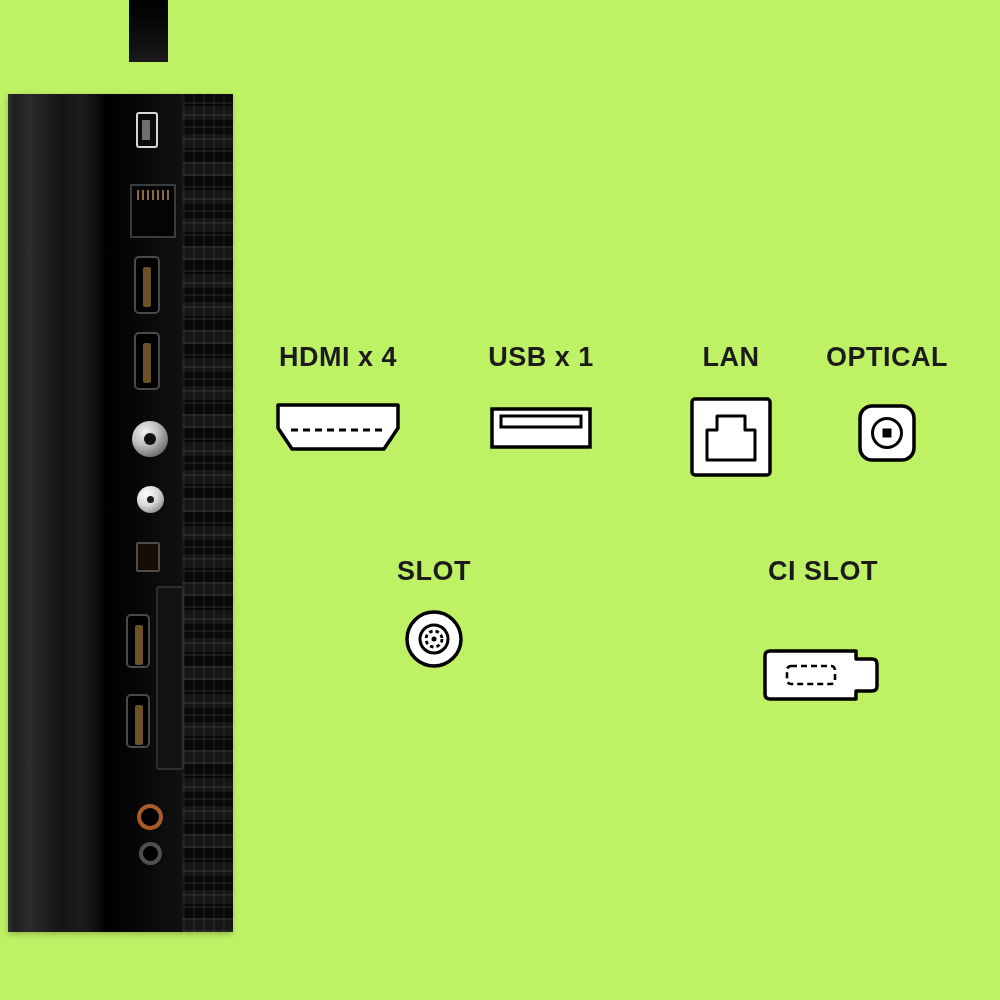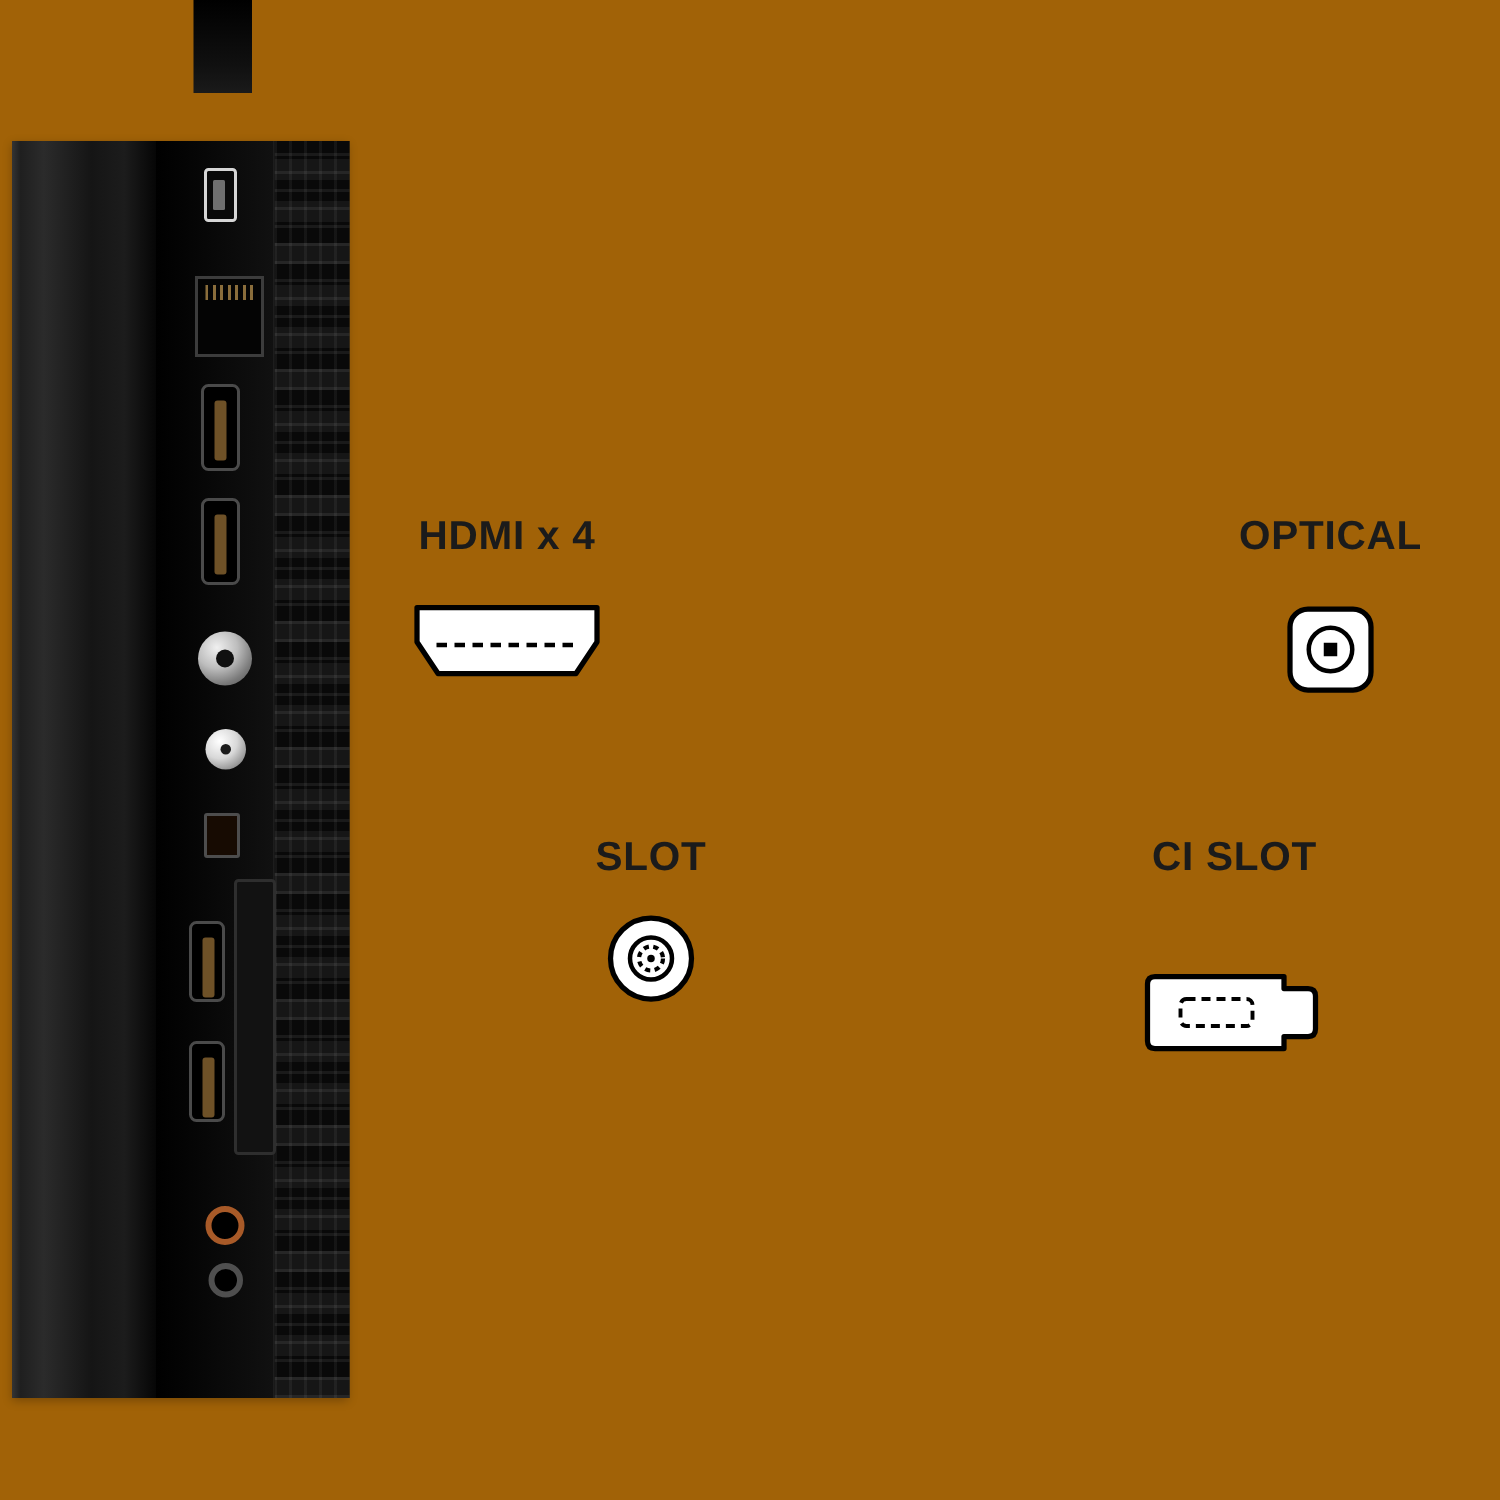--- a/index.html
+++ b/index.html
@@ -1,17 +1,17 @@
 <!DOCTYPE html>
 <html><head>
 <meta charset="utf-8">
 <style>
   html,body{margin:0;padding:0;background:#ffffff;}
   .stage{
-    position:relative;width:1000px;height:1000px;background:#a16207;overflow:hidden;
+    position:relative;width:1000px;height:1000px;background:#bef264;overflow:hidden;
     font-family:"Liberation Sans",sans-serif;
   }
   
   .tv-top-fragment{
     position:absolute;left:129px;top:0;width:39px;height:62px;
     background:linear-gradient(180deg,#000 0%,#101010 70%,#1a1a1a 100%);
   }
   .tv-panel{
     position:absolute;left:8px;top:94px;width:224px;height:838px;
     background:#0c0c0c;box-shadow:0 2px 6px rgba(0,0,0,.25);
@@ -121,21 +121,35 @@
   </div>
 
   <div class="port-group g-hdmi">
     <div class="port-label">HDMI x 4</div>
     <svg class="icon i-hdmi" width="128" height="52" viewBox="0 0 128 52">
       <path d="M4 3 H124 V26 L110 47 H18 L4 26 Z" fill="#fff" stroke="#000" stroke-width="3.5" stroke-linejoin="round"></path>
       <line x1="17" y1="28" x2="111" y2="28" stroke="#000" stroke-width="3" stroke-dasharray="7 5"></line>
     </svg>
   </div>
 
+  <div class="port-group g-usb">
+    <div class="port-label">USB x 1</div>
+    <svg class="icon i-usb" width="104" height="44" viewBox="0 0 104 44">
+      <rect x="3" y="3" width="98" height="38" fill="#fff" stroke="#000" stroke-width="3.5"></rect>
+      <rect x="12" y="10" width="80" height="11" fill="#fff" stroke="#000" stroke-width="3"></rect>
+    </svg>
+  </div>
 
+  <div class="port-group g-lan">
+    <div class="port-label">LAN</div>
+    <svg class="icon i-lan" width="84" height="82" viewBox="0 0 84 82">
+      <rect x="3" y="3" width="78" height="76" rx="3" fill="#fff" stroke="#000" stroke-width="3.5"></rect>
+      <path d="M18 64 V34 H28 V20 H56 V34 H66 V64 Z" fill="#fff" stroke="#000" stroke-width="3" stroke-linejoin="round"></path>
+    </svg>
+  </div>
 
   <div class="port-group g-optical">
     <div class="port-label">OPTICAL</div>
     <svg class="icon i-optical" width="60" height="60" viewBox="0 0 60 60">
       <rect x="3" y="3" width="54" height="54" rx="12" fill="#fff" stroke="#000" stroke-width="3.5"></rect>
       <circle cx="30" cy="30" r="14.5" fill="#fff" stroke="#000" stroke-width="3"></circle>
       <rect x="25.5" y="25.5" width="9" height="9" fill="#000"></rect>
     </svg>
   </div>
 

